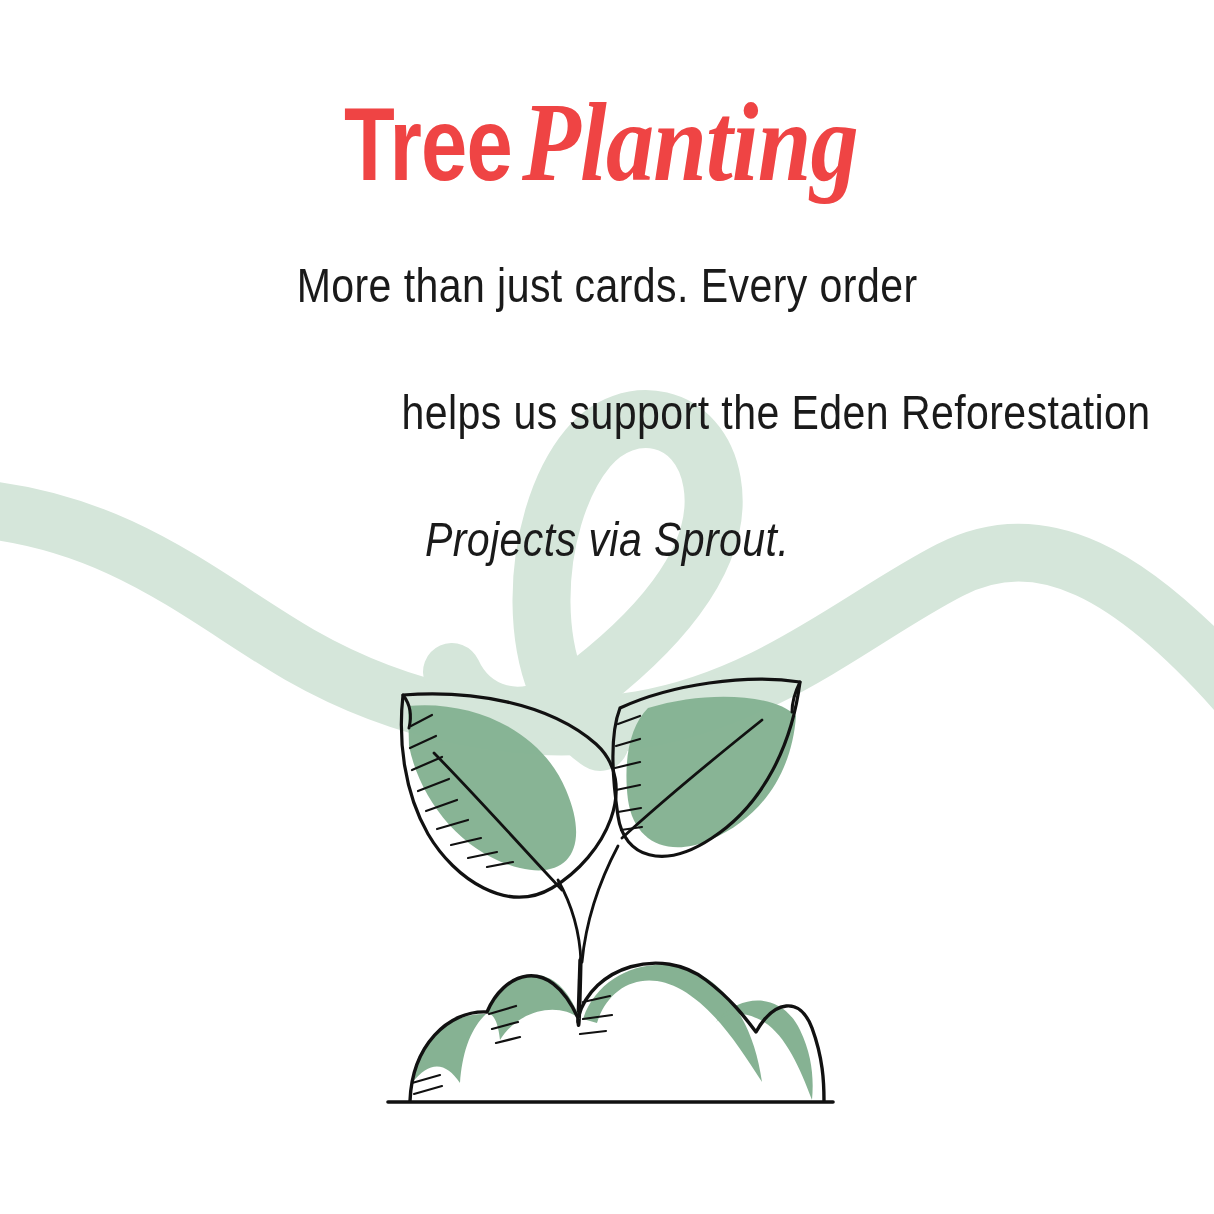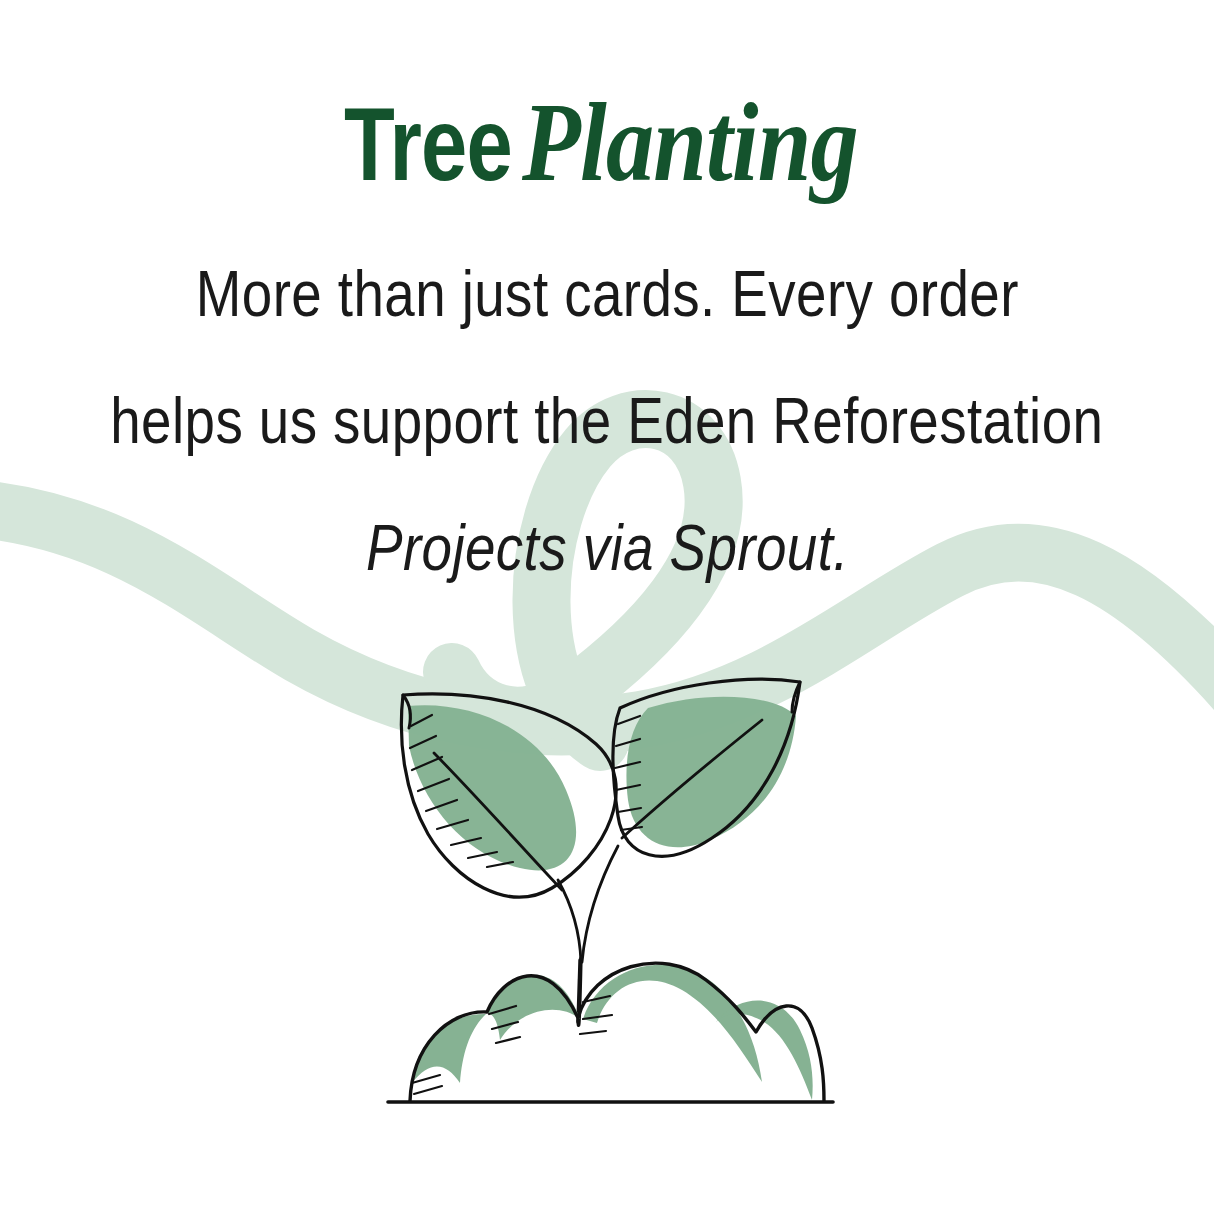--- a/index.html
+++ b/index.html
@@ -38,21 +38,21 @@
 
   #headline {
     margin: 0;
     padding: 0;
     position: absolute;
     top: 86px;
     left: 0;
     width: 1214px;
     line-height: 1;
     white-space: nowrap;
-    color: #14532d;
+    color: #ef4444;
   }
   #headline .t-bold {
     font-family: "Liberation Sans", sans-serif;
     font-weight: 700;
     font-size: 104px;
     letter-spacing: -1px;
     display: inline-block;
     transform: scaleX(0.80);
     transform-origin: right center;
   }
@@ -70,32 +70,32 @@
 
   .body-line {
     position: absolute;
     left: 0;
     width: 1214px;
     margin: 0;
     padding: 0;
     color: #1a1a1a;
     font-family: "Liberation Sans", sans-serif;
     font-weight: 300;
-    font-size: 64px;
+    font-size: 48px;
     line-height: 1;
     letter-spacing: 0.5px;
     white-space: nowrap;
   }
   .body-line span {
     display: inline-block;
     transform: scaleX(0.855);
     transform-origin: center center;
   }
   #body-line-1 { top: 262px; }
-  #body-line-2 { top: 389px; }
+  #body-line-2 { top: 389px; text-align: right; }
   #body-line-3 { top: 516px; font-style: italic; }
 
   
   #plant-layer {
     position: absolute;
     left: 0;
     top: 0;
     width: 1214px;
     height: 1214px;
     z-index: 2;

